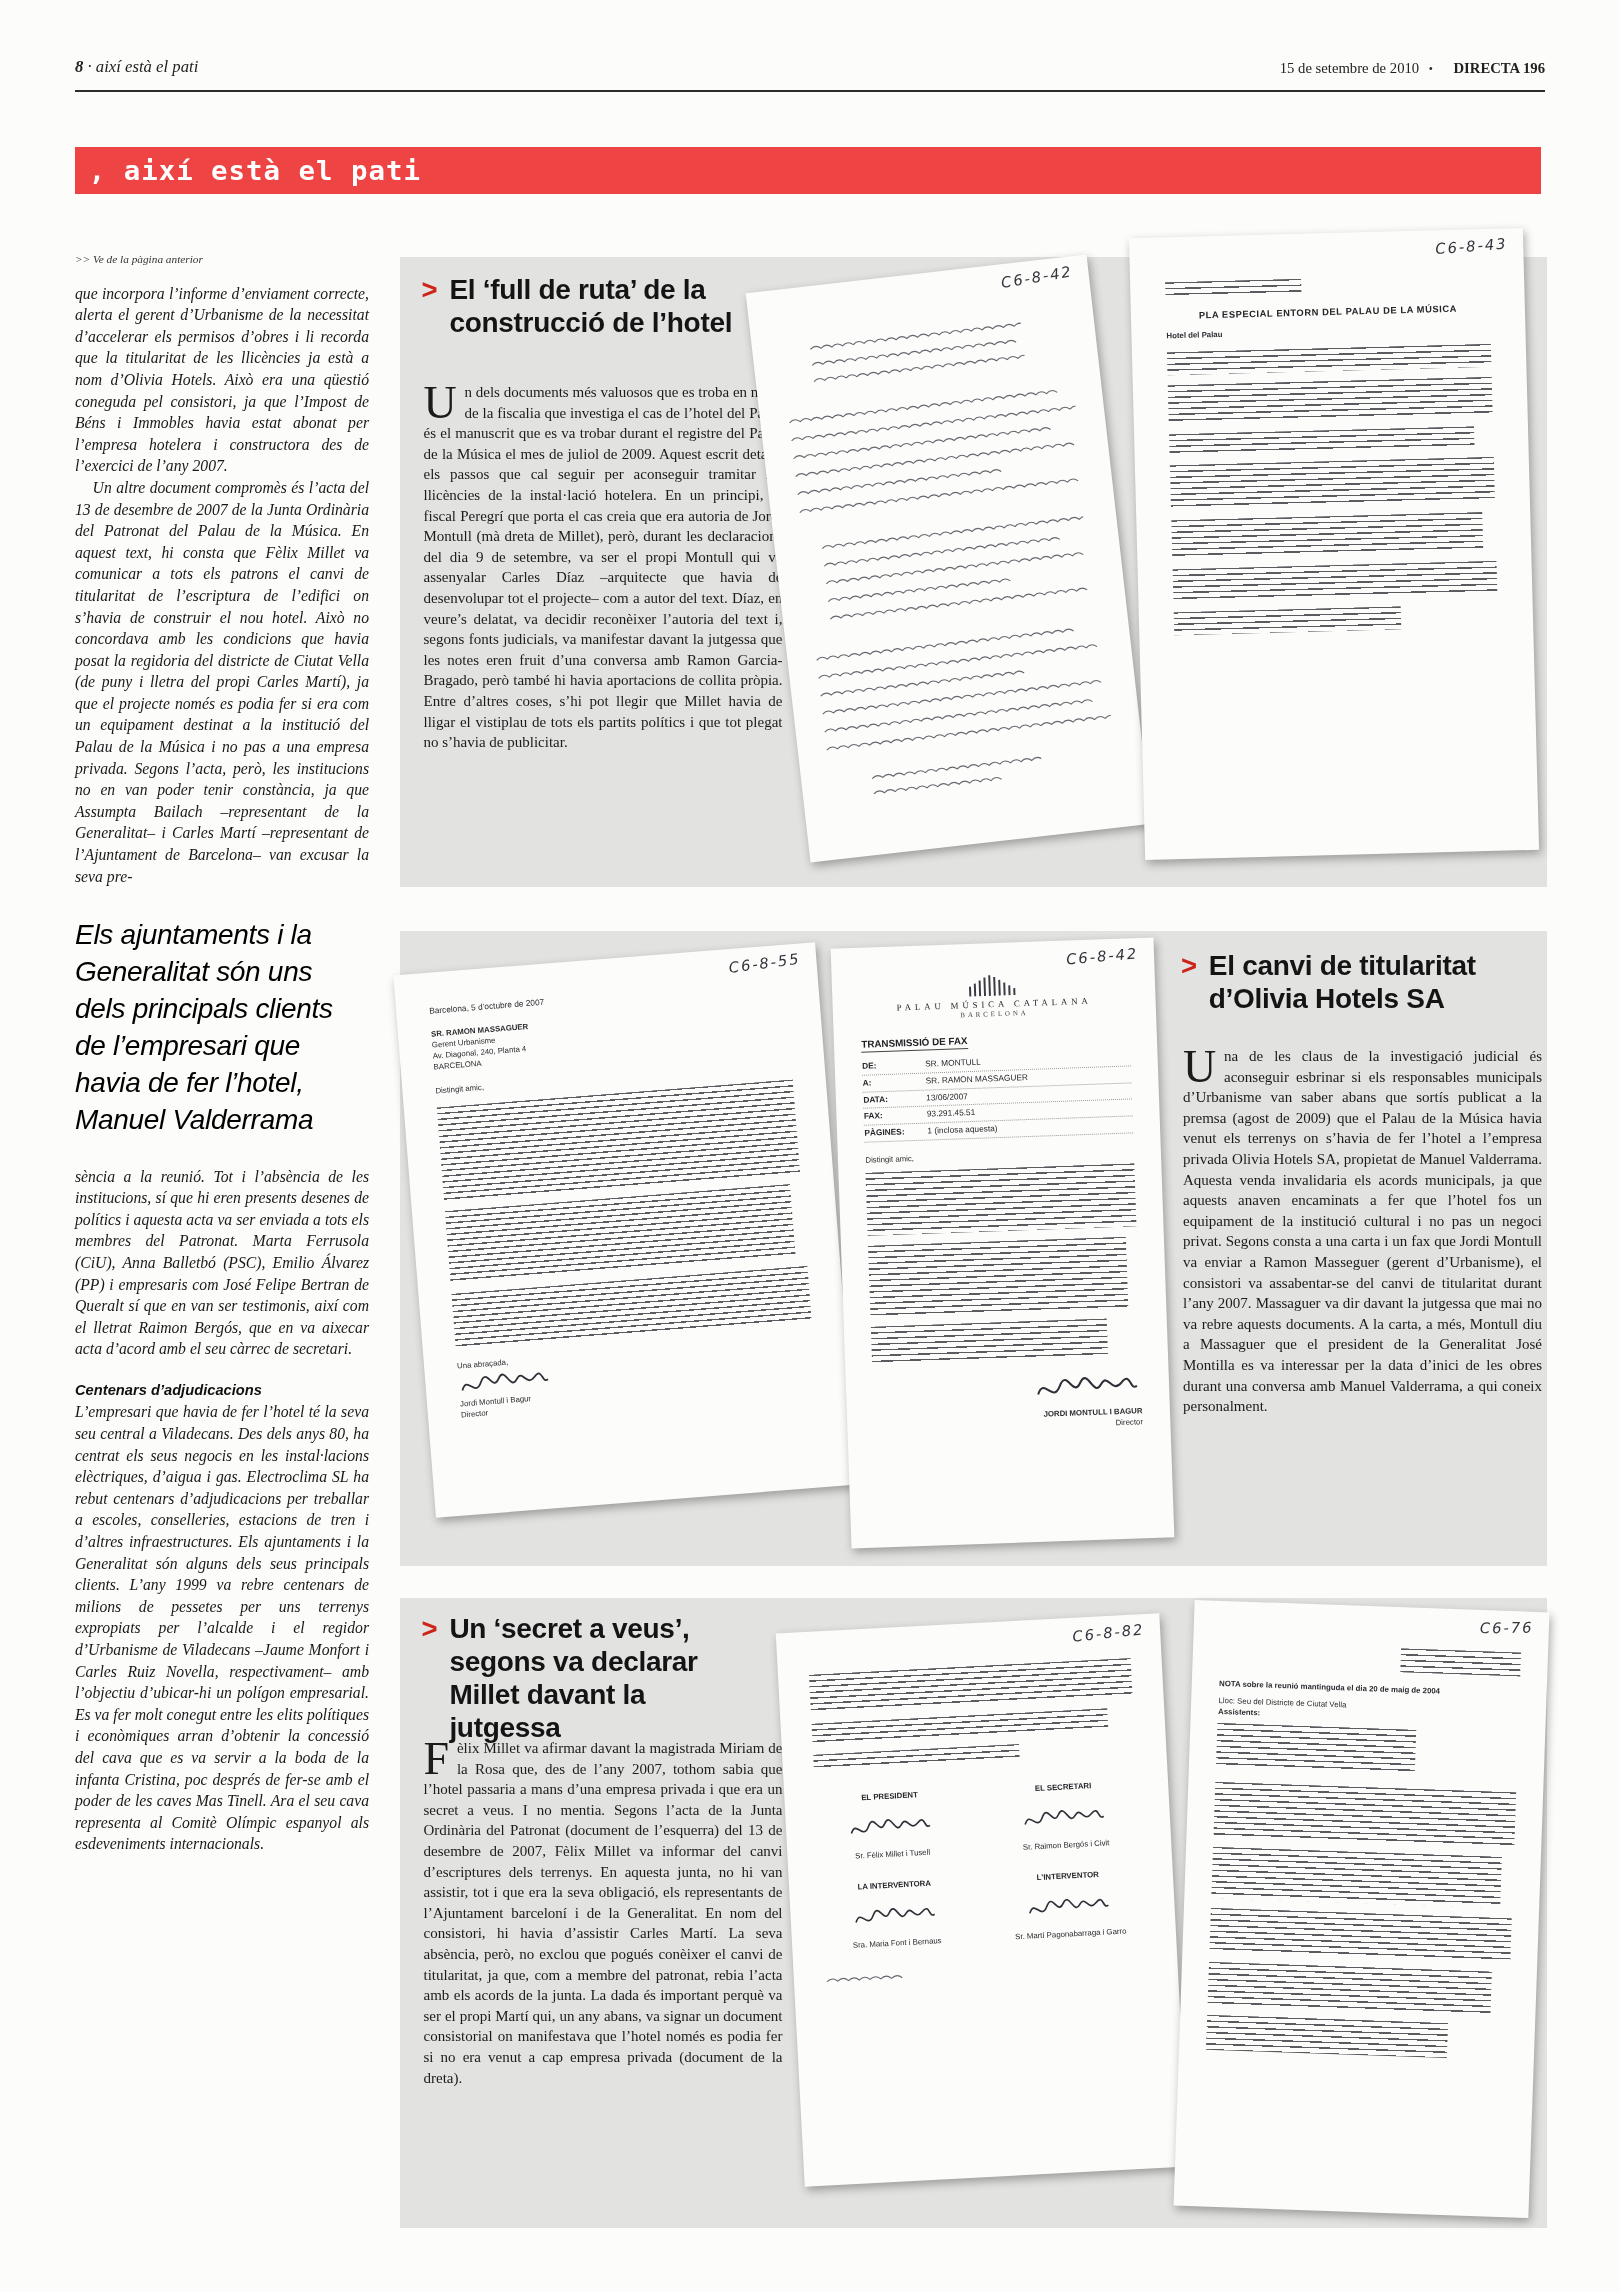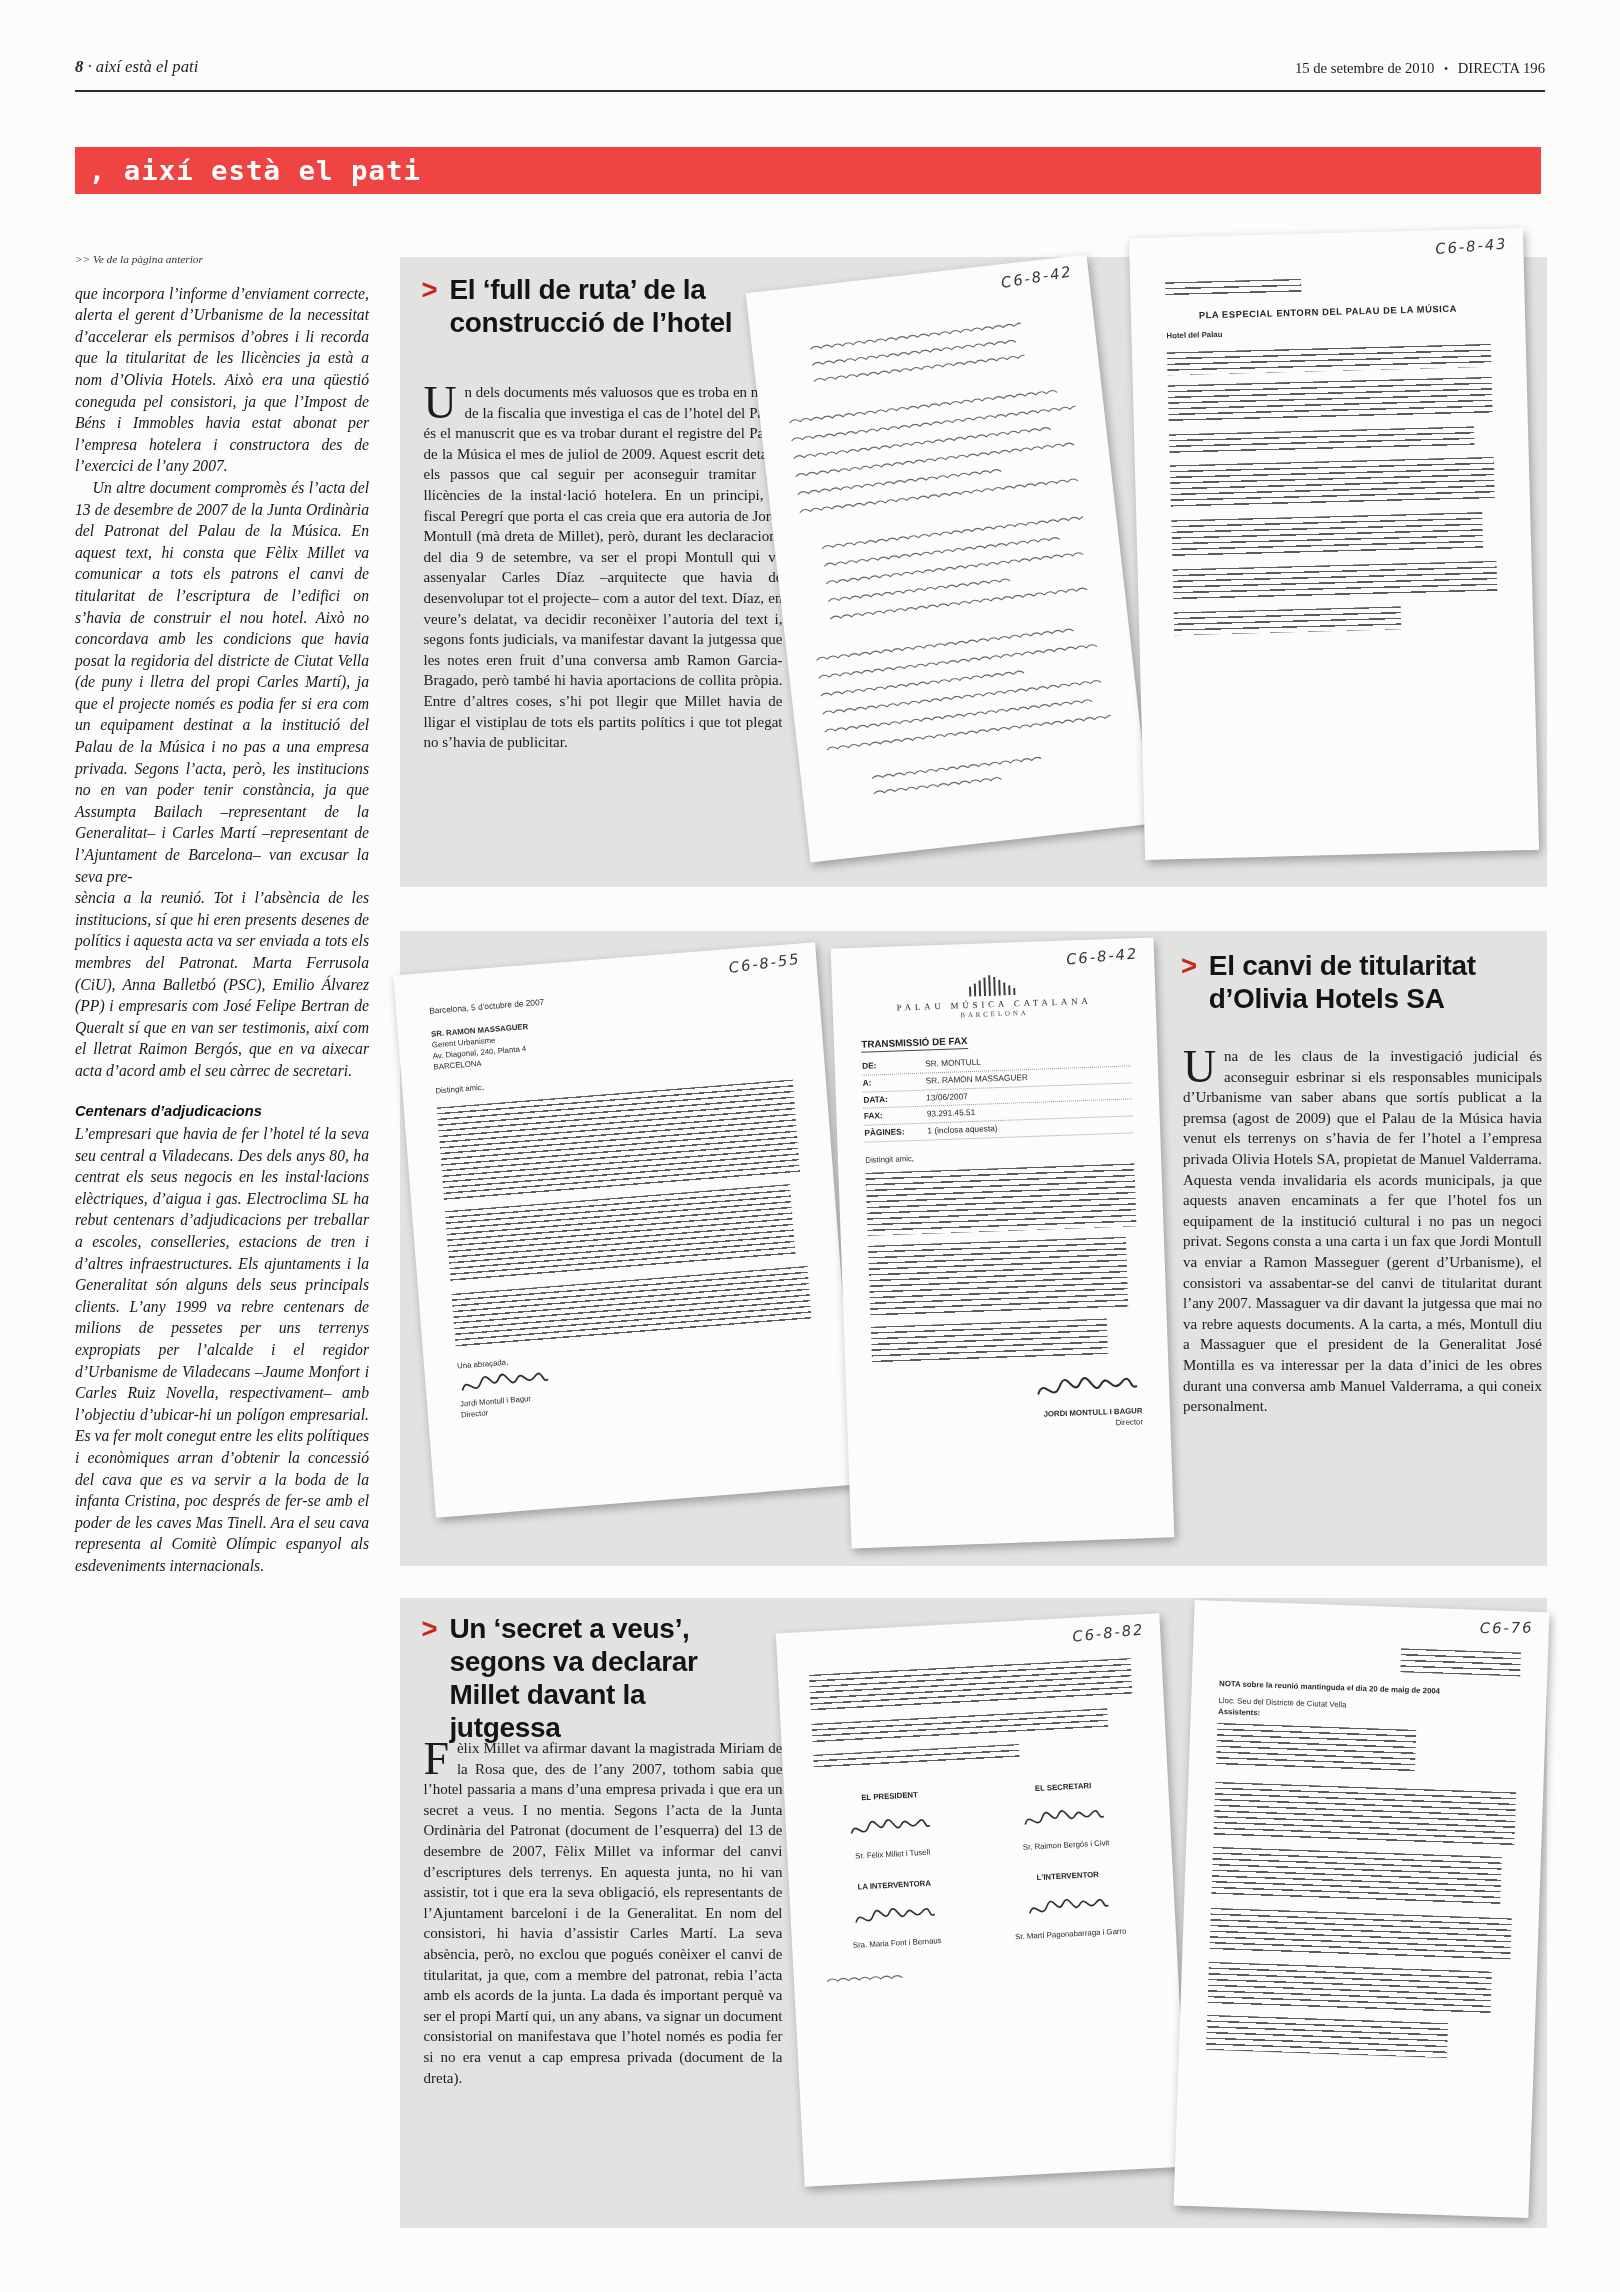--- a/index.html
+++ b/index.html
@@ -6,21 +6,21 @@
   body{
     width:1620px;height:2293px;position:relative;
     background:#fcfcfb;color:#1a1a1a;
     font-family:"Liberation Serif", serif;
     overflow:hidden;
   }
   
   .folio-left{position:absolute;left:75px;top:57px;font-size:16.7px;color:#222;font-style:italic;}
   .folio-left b{font-weight:bold;}
   .folio-right{position:absolute;right:75px;top:60px;font-size:14.7px;color:#222;}
-  .folio-right .brand{font-weight:normal;margin-left:0;}
+  .folio-right .brand{font-weight:bold;margin-left:11px;}
   .folio-right .sep{margin:0 5.9px;font-size:11.8px;}
   .head-rule{position:absolute;left:75px;right:75px;top:90px;border-top:2px solid #2c2c2c;}
   .banner{
     position:absolute;left:75px;top:147px;width:1466px;height:47px;background:#ef4444;
     color:#fff;display:flex;align-items:center;box-sizing:border-box;padding-left:13.7px;
     font-family:"DejaVu Sans Mono", monospace;font-weight:bold;font-size:27.4px;letter-spacing:1px;
   }
   
   .leftcol{position:absolute;left:75px;top:253px;width:294px;font-style:italic;}
   .cont-note{font-size:11.3px;color:#333;margin:0 0 17.6px 0;}
@@ -99,20 +99,21 @@
 <div class="head-rule"></div>
 
 <div class="banner">
   <span>, així està el pati</span>
 </div>
 
 <div class="leftcol">
   <p class="cont-note">&gt;&gt; Ve de la pàgina anterior</p>
   <p class="body">que incorpora l’informe d’enviament correcte, alerta el gerent d’Urbanisme de la necessitat d’accelerar els permisos d’obres i li recorda que la titularitat de les llicències ja està a nom d’Olivia Hotels. Això era una qüestió coneguda pel consistori, ja que l’Impost de Béns i Immobles havia estat abonat per l’empresa hotelera i constructora des de l’exercici de l’any 2007.</p>
   <p class="body indent">Un altre document compromès és l’acta del 13 de desembre de 2007 de la Junta Ordinària del Patronat del Palau de la Música. En aquest text, hi consta que Fèlix Millet va comunicar a tots els patrons el canvi de titularitat de l’escriptura de l’edifici on s’havia de construir el nou hotel. Això no concordava amb les condicions que havia posat la regidoria del districte de Ciutat Vella (de puny i lletra del propi Carles Martí), ja que el projecte només es podia fer si era com un equipament destinat a la institució del Palau de la Música i no pas a una empresa privada. Segons l’acta, però, les institucions no en van poder tenir constància, ja que Assumpta Bailach –representant de la Generalitat– i Carles Martí –representant de l’Ajuntament de Barcelona– van excusar la seva pre-</p>
+  <div class="pullquote">Els ajuntaments i la Generalitat són uns dels principals clients de l’empresari que havia de fer l’hotel, Manuel Valderrama</div>
   <p class="body">sència a la reunió. Tot i l’absència de les institucions, sí que hi eren presents desenes de polítics i aquesta acta va ser enviada a tots els membres del Patronat. Marta Ferrusola (CiU), Anna Balletbó (PSC), Emilio Álvarez (PP) i empresaris com José Felipe Bertran de Queralt sí que en van ser testimonis, així com el lletrat Raimon Bergós, que en va aixecar acta d’acord amb el seu càrrec de secretari.</p>
   <div class="subhead">Centenars d’adjudicacions</div>
   <p class="body">L’empresari que havia de fer l’hotel té la seva seu central a Viladecans. Des dels anys 80, ha centrat els seus negocis en les instal·lacions elèctriques, d’aigua i gas. Electroclima SL ha rebut centenars d’adjudicacions per treballar a escoles, conselleries, estacions de tren i d’altres infraestructures. Els ajuntaments i la Generalitat són alguns dels seus principals clients. L’any 1999 va rebre centenars de milions de pessetes per uns terrenys expropiats per l’alcalde i el regidor d’Urbanisme de Viladecans –Jaume Monfort i Carles Ruiz Novella, respectivament– amb l’objectiu d’ubicar-hi un polígon empresarial. Es va fer molt conegut entre les elits polítiques i econòmiques arran d’obtenir la concessió del cava que es va servir a la boda de la infanta Cristina, poc després de fer-se amb el poder de les caves Mas Tinell. Ara el seu cava representa al Comitè Olímpic espanyol als esdeveniments internacionals.</p>
 </div>
 
 <section class="panel" id="panel1">
   <div class="headline">
     <span class="chev">&gt;</span>
     <span class="ht">El ‘full de ruta’ de la construcció de l’hotel</span>
   </div>

